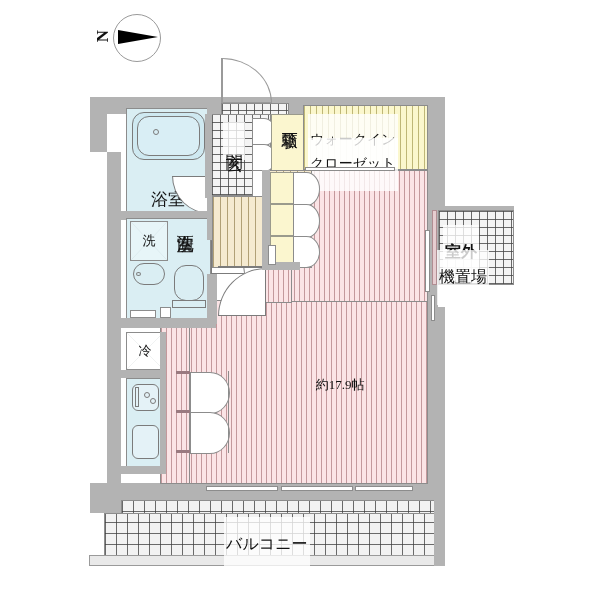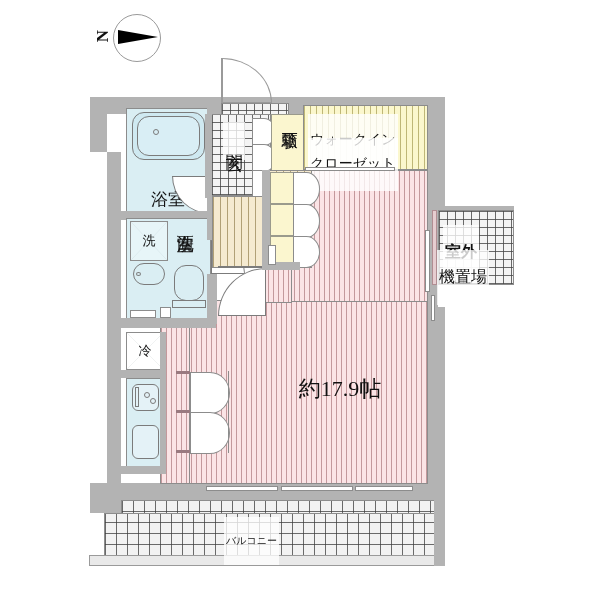--- a/index.html
+++ b/index.html
@@ -115,32 +115,32 @@
   <div class="abs wall-plain" style="left:428px;top:307px;width:17px;height:190px;"></div>
 
   <div class="abs wall-plain" style="left:90px;top:483px;width:355px;height:17px;"></div>
   <div class="abs wall-plain" style="left:90px;top:483px;width:31px;height:30px;"></div>
   <div class="abs wall-plain" style="left:414px;top:483px;width:31px;height:30px;"></div>
 
   <div class="abs f-tile" style="left:121px;top:500px;width:324px;height:57px;"></div>
   <div class="abs f-tile" style="left:104px;top:513px;width:341px;height:44px;"></div>
   <div class="abs" style="left:89px;top:555px;width:356px;height:11px;background:#e9e9e9;border:1px solid #9a9a9a;"></div>
   <div class="abs wall-plain" style="left:434px;top:500px;width:11px;height:66px;"></div>
-  <div class="lbl lbl-box" style="left:224px;top:517px;font-size:10px;">バルコニー</div>
+  <div class="lbl lbl-box" style="left:224px;top:517px;font-size:16px;">バルコニー</div>
 
   <div class="abs" style="left:206px;top:486px;width:72px;height:5px;background:#fff;border:1px solid #8c8c8c;"></div>
   <div class="abs" style="left:281px;top:486px;width:72px;height:5px;background:#fff;border:1px solid #8c8c8c;"></div>
   <div class="abs" style="left:355px;top:486px;width:58px;height:5px;background:#fff;border:1px solid #8c8c8c;"></div>
 
   <div class="abs f-ldk" style="left:160px;top:300px;width:268px;height:184px;"></div>
   <div class="abs f-ldk" style="left:288px;top:170px;width:140px;height:132px;"></div>
   <div class="abs f-ldk" style="left:262px;top:267px;width:30px;height:36px;"></div>
   <div class="abs f-ldk" style="left:160px;top:300px;width:30px;height:184px;"></div>
 
-  <div class="lbl" style="left:290px;top:378px;width:100px;font-size:22px;">約17.9帖</div>
+  <div class="lbl" style="left:290px;top:378px;width:100px;font-size:13px;">約17.9帖</div>
 
   <div class="abs wall-plain" style="left:121px;top:104px;width:95px;height:10px;"></div>
   <div class="abs f-bath" style="left:126px;top:108px;width:85px;height:105px;"></div>
 
   <div class="fx rnd" style="left:132px;top:112px;width:73px;height:48px;background:#cfe9f1;"></div>
   <div class="fx rnd" style="left:137px;top:116px;width:63px;height:40px;background:#d9eef5;"></div>
   <div class="fx" style="left:153px;top:129px;width:6px;height:6px;border-radius:50%;"></div>
   <div class="lbl" style="left:136px;top:163px;width:64px;font-size:17px;margin-top:28px;">浴室</div>
 
   <div class="arc arc-bl" style="left:172px;top:176px;width:38px;height:38px;"></div>

